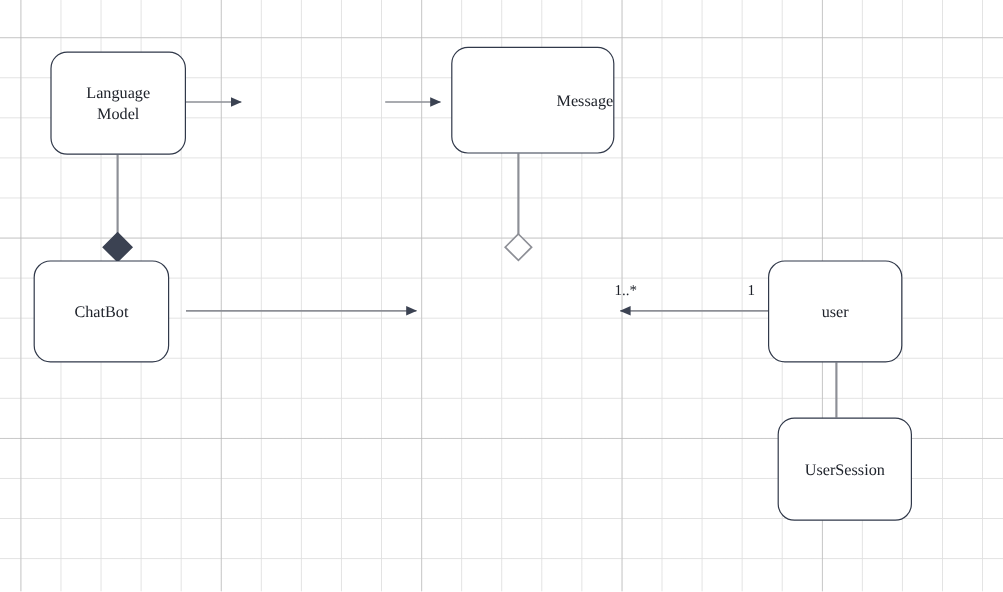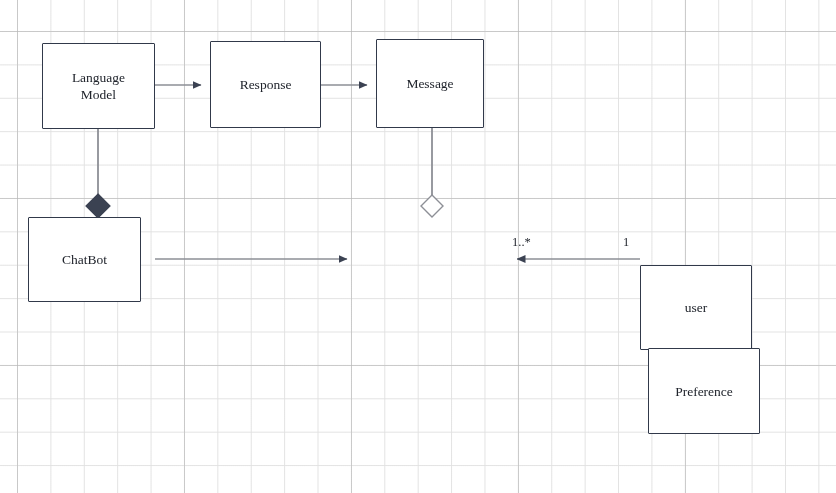--- a/index.html
+++ b/index.html
@@ -34,21 +34,21 @@
     position: absolute;
     left: 0;
     top: 0;
     width: 836px;
     height: 493px;
   }
   .node {
     position: absolute;
     box-sizing: border-box;
     border: 1.6px solid #31394a;
-    border-radius: 1px;
+    border-radius: 14px;
     background: #ffffff;
     display: flex;
     align-items: center;
     justify-content: center;
     text-align: center;
     color: #20242c;
     font-size: 13.5px;
     line-height: 17px;
     font-family: "Liberation Serif", "DejaVu Serif", serif;
   }
@@ -105,38 +105,35 @@
     <g>
       <line x1="697" y1="302" x2="697" y2="348" stroke="#8d8f96" stroke-width="1.8"></line>
     </g>
   </svg>
 
   <div class="node" style="left:42px; top:43px; width:113px; height:86px;">
     <span class="node-label">Language
 Model</span>
   </div>
 
-  <div class="node" style="left:210px; top:41px; width:111px; height:87px;">
-    <span class="node-label">Response</span>
-  </div>
 
-  <div class="node" style="left:376px; top:39px; width:108px; height:89px;">
+  <div class="node" style="left:376px; top:39px; width:136px; height:89px;justify-content:flex-end;">
     <span class="node-label">Message</span>
   </div>
 
   <div class="node" style="left:28px; top:217px; width:113px; height:85px;">
     <span class="node-label">ChatBot</span>
   </div>
 
 
-  <div class="node" style="left:640px; top:217px; width:112px; height:85px;margin-top:48px;">
+  <div class="node" style="left:640px; top:217px; width:112px; height:85px;">
     <span class="node-label">user</span>
   </div>
 
   <div class="node" style="left:648px; top:348px; width:112px; height:86px;">
-    <span class="node-label">Preference</span>
+    <span class="node-label">UserSession</span>
   </div>
 
   <div class="mult" style="left:512px; top:235px;">1..*</div>
 
   <div class="mult" style="left:623px; top:235px;">1</div>
 
 </div>
 
 </body></html>

